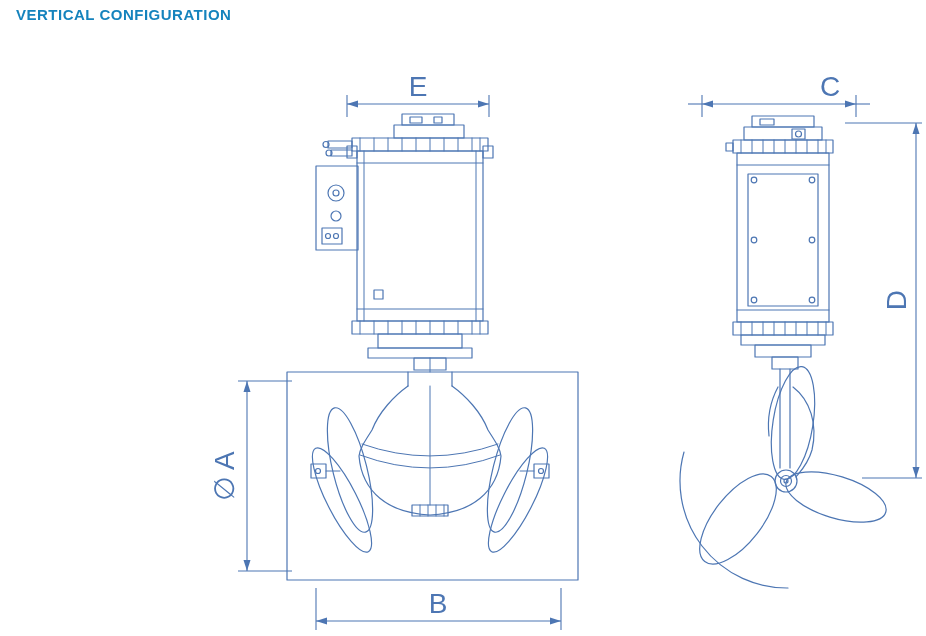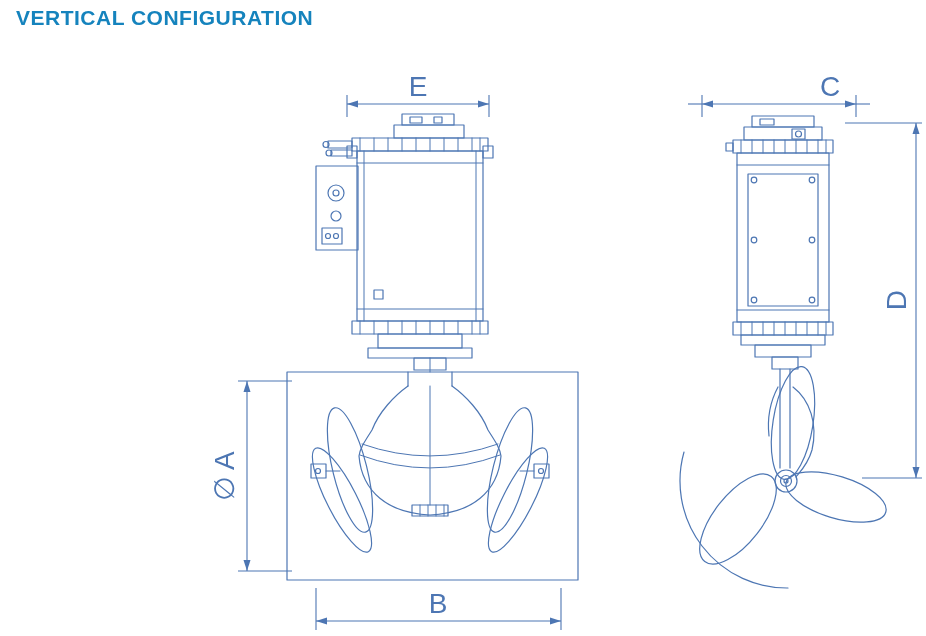--- a/index.html
+++ b/index.html
@@ -11,21 +11,21 @@
   html, body { margin: 0; padding: 0; }
   body {
     width: 926px; height: 636px;
     background: var(--background-color, #fff);
     font-family: "Liberation Sans", sans-serif;
     position: relative;
     overflow: hidden;
   }
   .title {
     position: absolute; left: 16px; top: 6px;
-    font-size: 21px; font-weight: bold; letter-spacing: 0.5px;
+    font-size: 15px; font-weight: bold; letter-spacing: 0.5px;
     color: var(--title-color, #1583bd);
     white-space: nowrap;
   }
   svg.drawing { position: absolute; left: 0; top: 0; }
   .ln  { stroke: var(--line-color, #4d76b3); stroke-width: 1.2; fill: none; stroke-linecap: round; stroke-linejoin: round; }
   .thin{ stroke-width: 1; }
   .dim { stroke: var(--line-color, #4d76b3); stroke-width: 1.1; fill: none; }
   .arrow { fill: var(--line-color, #4d76b3); stroke: none; }
   .dimtext {
     fill: var(--line-color, #4d76b3);

